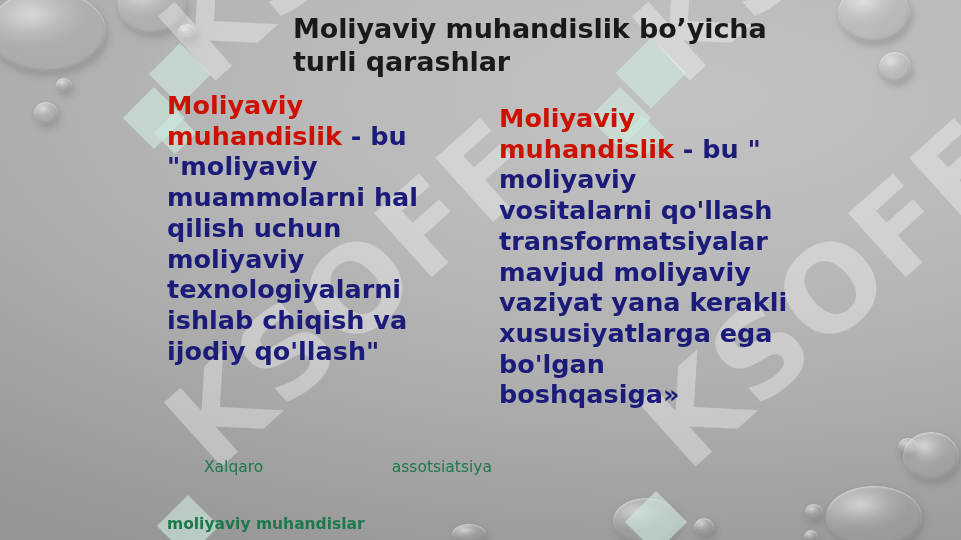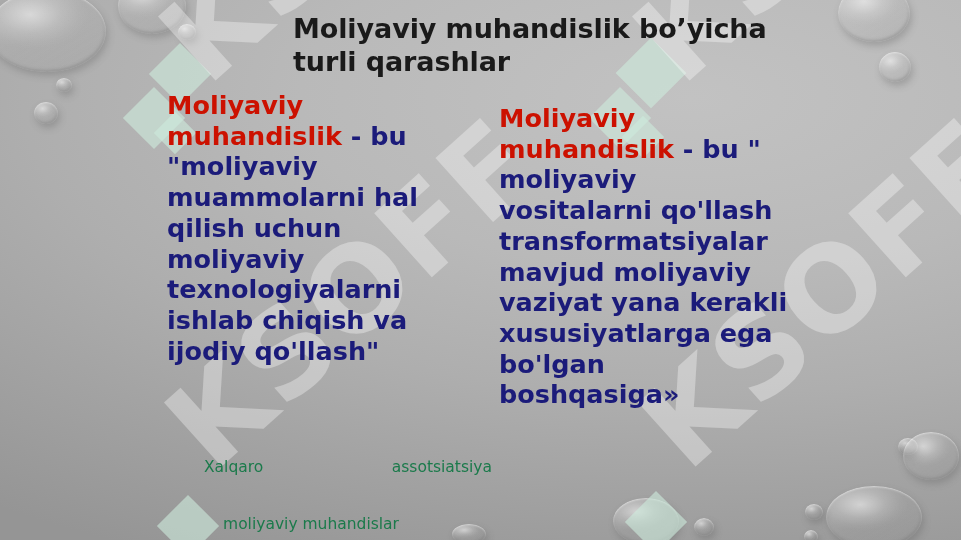--- a/index.html
+++ b/index.html
@@ -103,22 +103,22 @@
     text-align-last: justify;
     margin-left: 37px;
   }
   #attrib-2 {
     position: absolute;
     left: 167px;
     top: 515px;
     width: 288px;
     color: #1b7a4b;
     font-size: 15.5px;
-    font-weight: 400;
-    text-align: center;
+    font-weight: 700;
+    text-align: left;
   }
 </style>
 </head>
 <body>
 
 <div id="slide">
 
   <div class="droplets">
     <div class="drop" style="left:-12px;  top:-10px;  width:118px; height:82px;"></div>
     <div class="drop" style="left:118px; top:-22px; width:68px;  height:56px;"></div>

